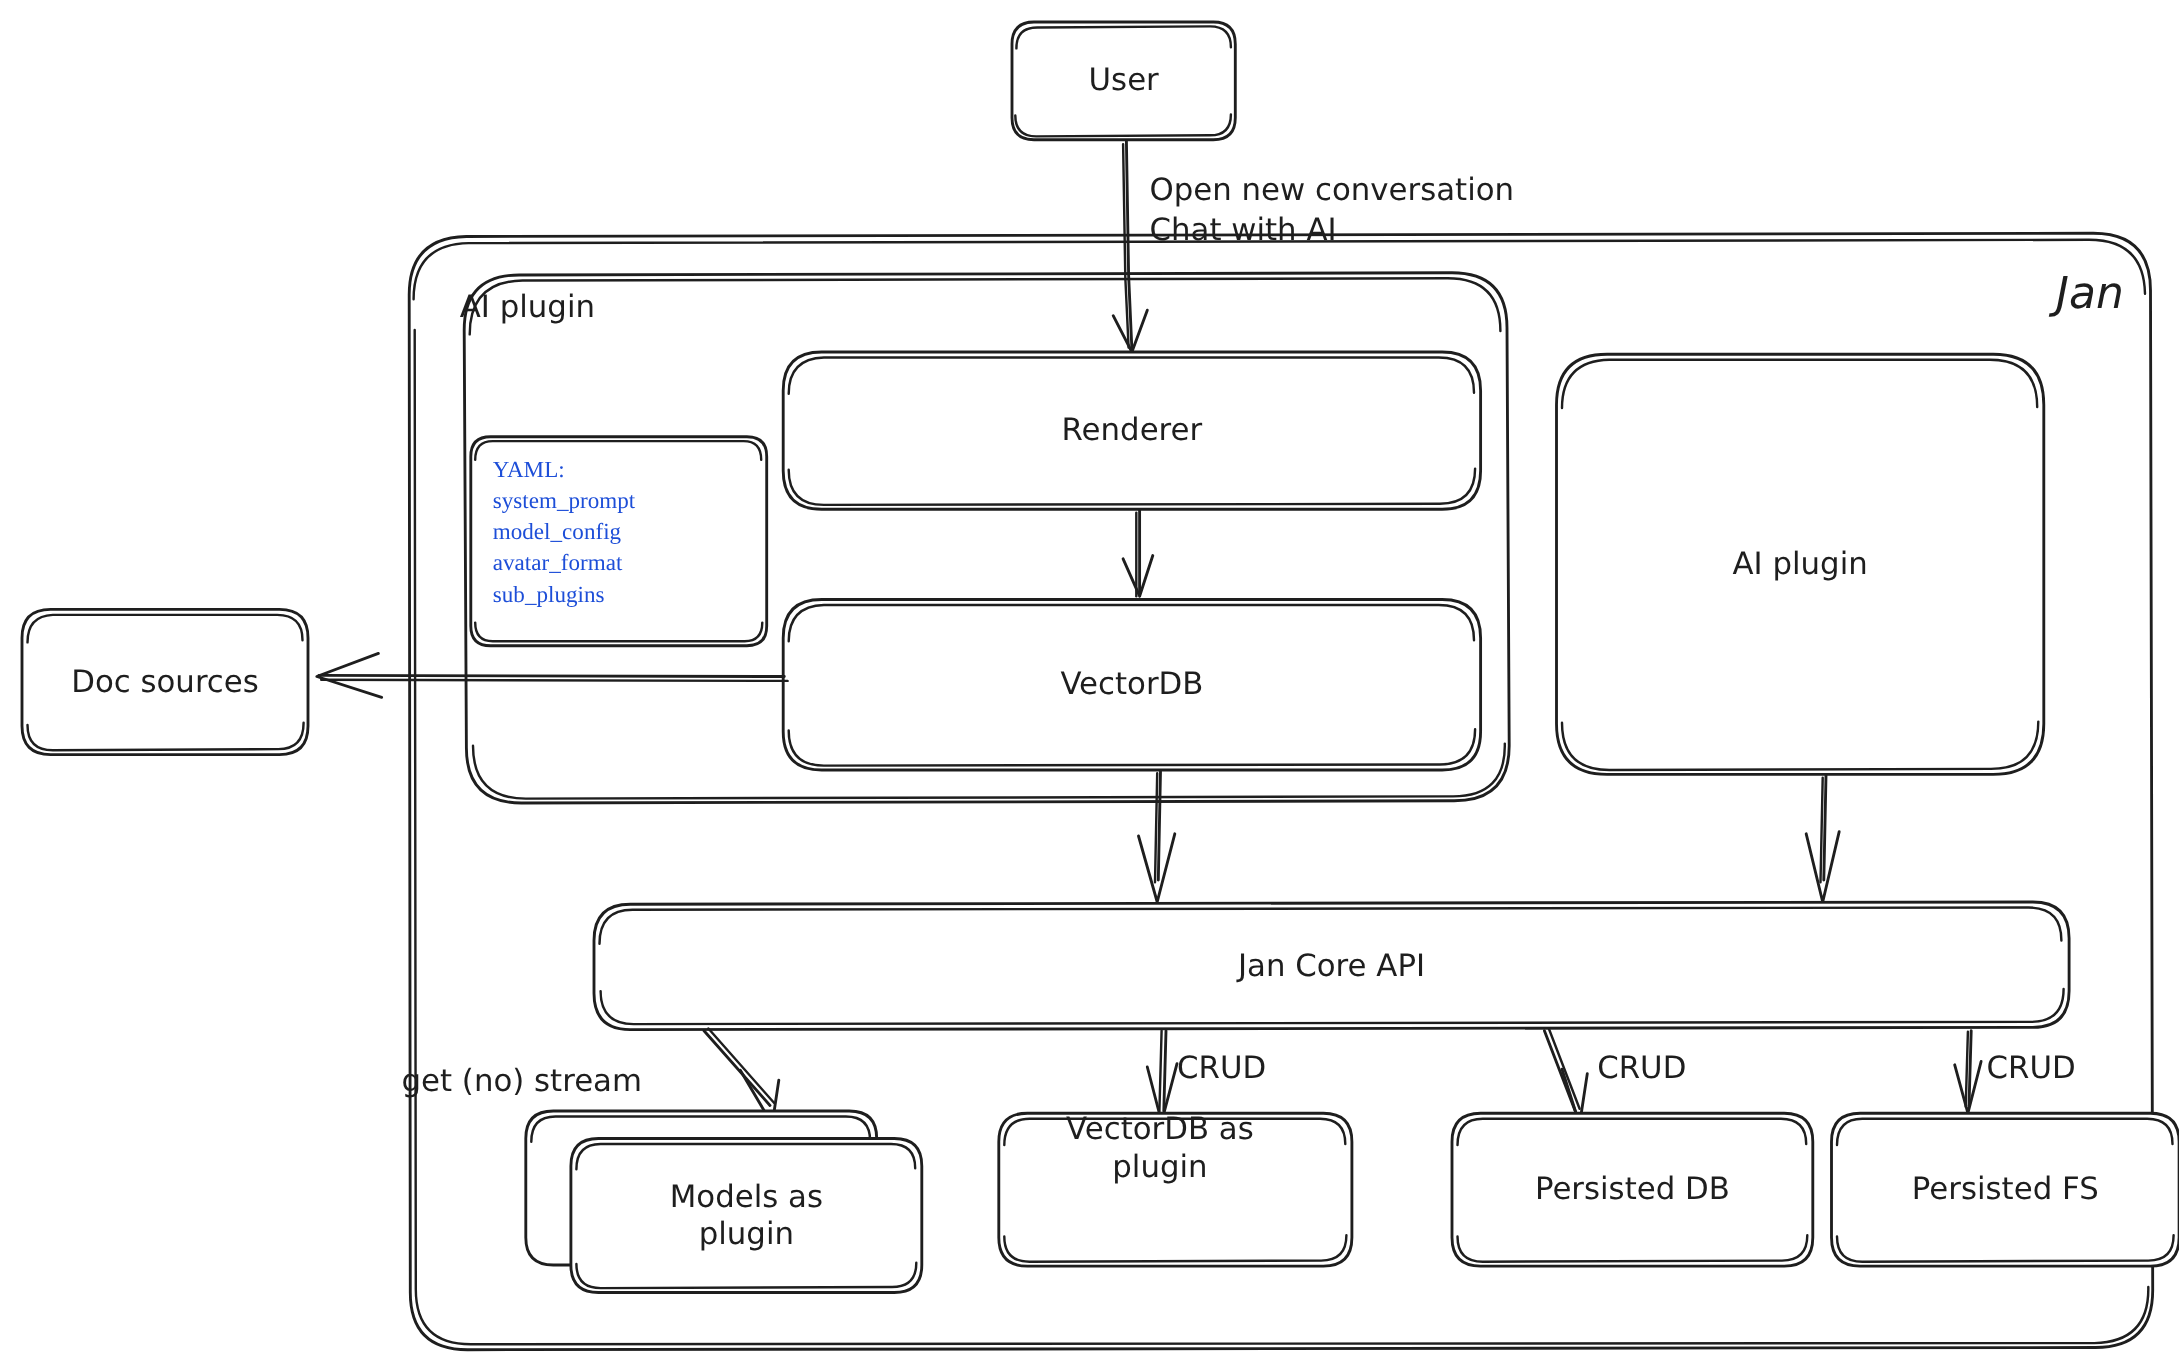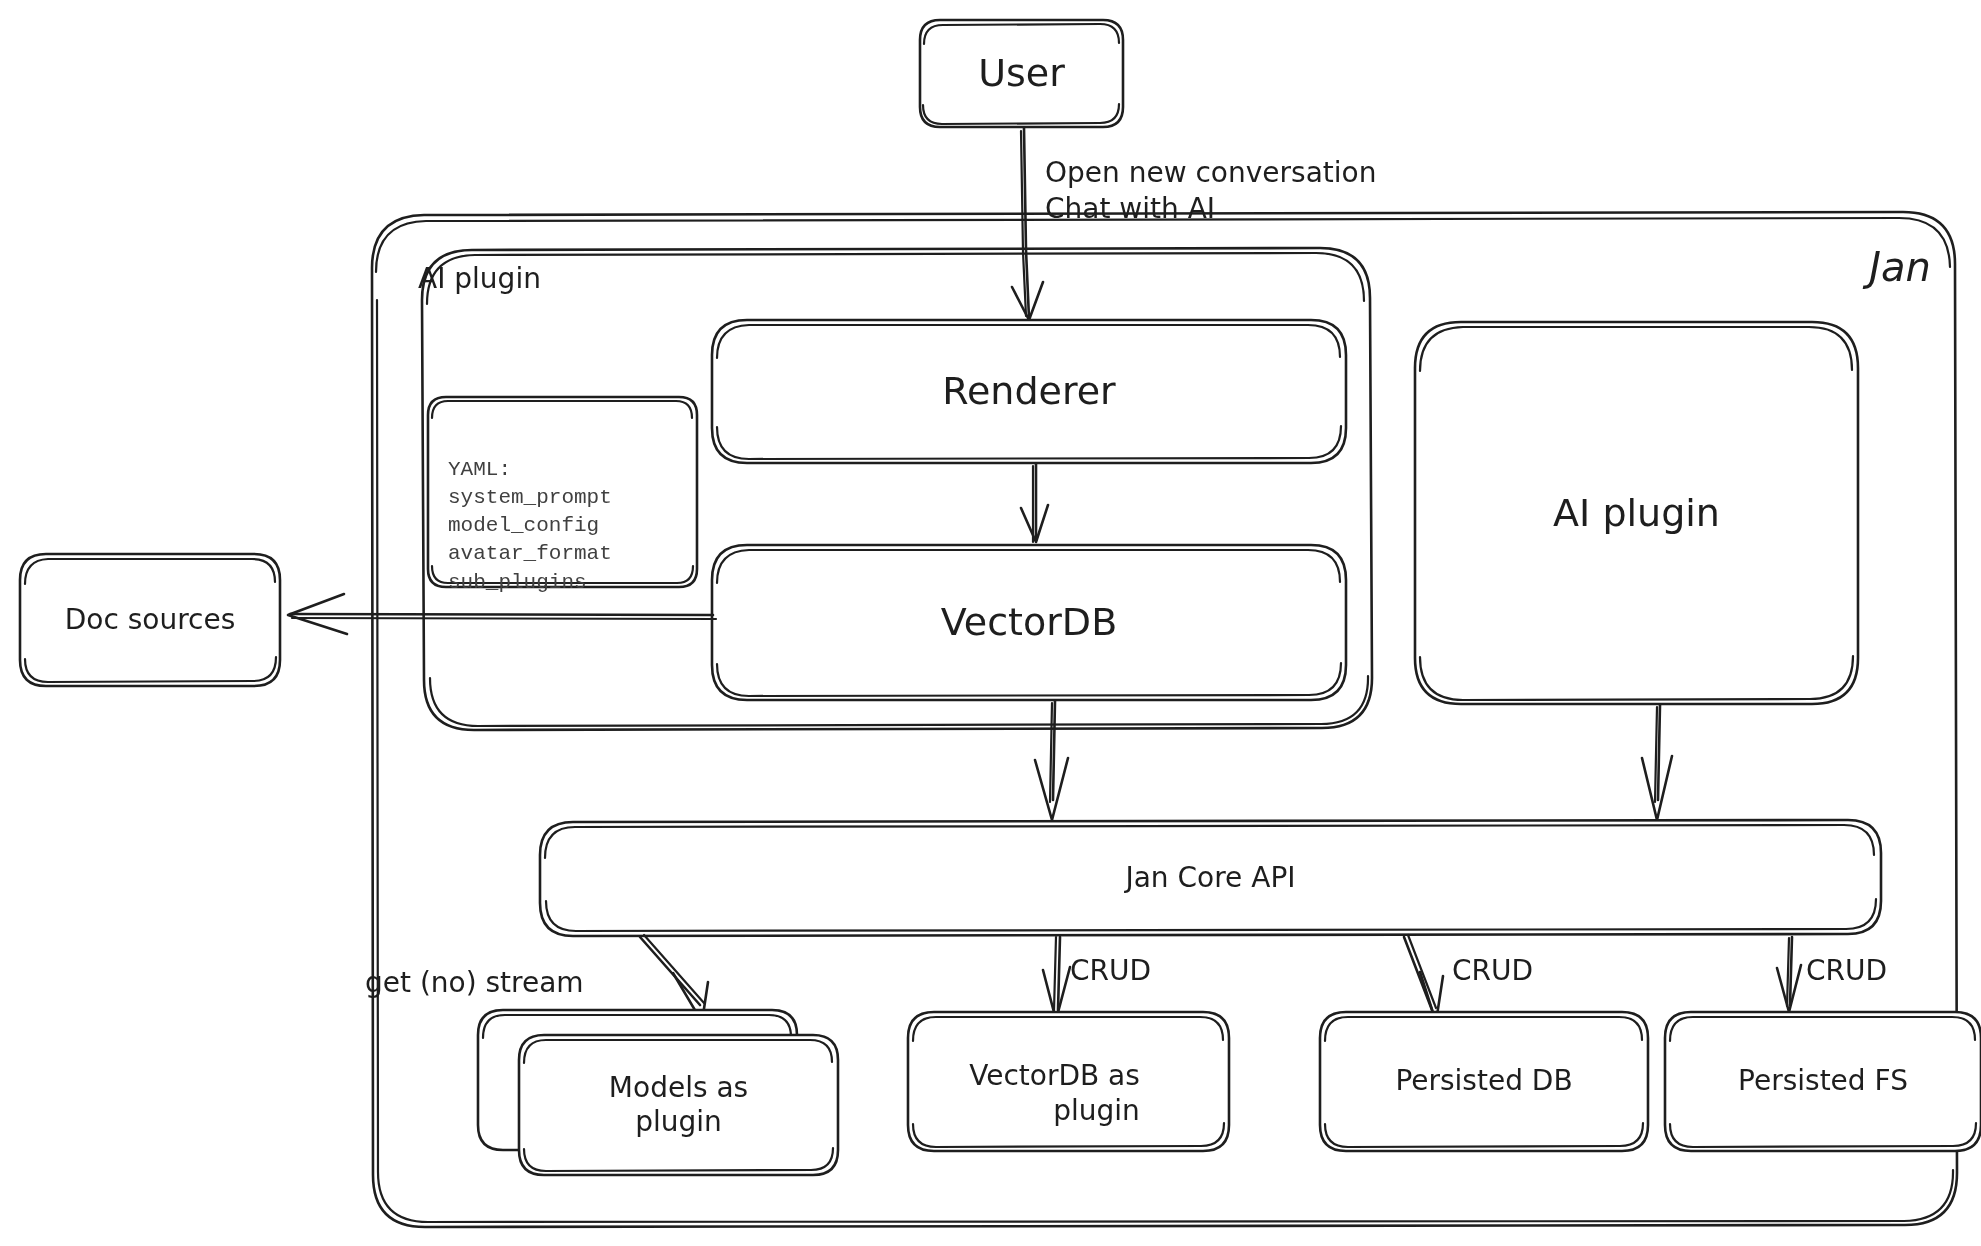--- a/index.html
+++ b/index.html
@@ -30,43 +30,42 @@
     align-items: center;
     justify-content: center;
     text-align: center;
     color: #1e1e1e;
     font-family: "DejaVu Sans", sans-serif;
     pointer-events: none;
     line-height: 1.22;
     white-space: pre-line;
   }
   .txt-32 { font-size: 28px; }
-  .txt-34 { font-size: 38px; }
+  .txt-34 { font-size: 28px; }
   .txt-30 { font-size: 40px; font-style: italic; }
   .label-left {
     justify-content: flex-start;
     text-align: left;
   }
   .edge-label {
     position: absolute;
     color: #1e1e1e;
     font-family: "DejaVu Sans", sans-serif;
     line-height: 1.28;
     white-space: pre-line;
     pointer-events: none;
   }
   .yaml-text {
     position: absolute;
-    color: #404040;
+    color: #1d4ed8;
     font-size: 21px;
     line-height: 1.34;
     white-space: pre-line;
-    font-family: Liberation Mono, monospace;
+    font-family: Liberation Serif, serif;
     pointer-events: none;
-    margin-top: 43px;
   }
   .hit {
     position: absolute;
     background: transparent;
   }
 </style>
 </head>
 <body>
 
 <div id="canvas">
@@ -228,21 +227,21 @@
 
   <div class="node-label txt-34" style="left:1415px; top:322px; width:443px; height:382px;">AI plugin</div>
 
   <div class="node-label txt-32" style="left:540px; top:820px; width:1341px; height:116px;">Jan Core API</div>
 
   <div class="node-label txt-32" style="left:20px; top:554px; width:260px; height:132px;">Doc sources</div>
 
   <div class="node-label txt-32" style="left:519px; top:1035px; width:319px; height:140px;border-radius:15px;">Models as
 plugin</div>
 
-  <div class="node-label txt-32" style="left:908px; top:1024px; width:293px; height:139px;text-align:right;">VectorDB as
+  <div class="node-label txt-32" style="left:908px; top:974px; width:293px; height:139px;">VectorDB as
 plugin</div>
 
   <div class="node-label txt-32" style="left:1320px; top:1012px; width:328px; height:139px;">Persisted DB</div>
 
   <div class="node-label txt-32" style="left:1665px; top:1012px; width:316px; height:139px;">Persisted FS</div>
 
   <div class="yaml-text" style="left:448px; top:413px; width:250px;">YAML:
 system_prompt
 model_config
 avatar_format

